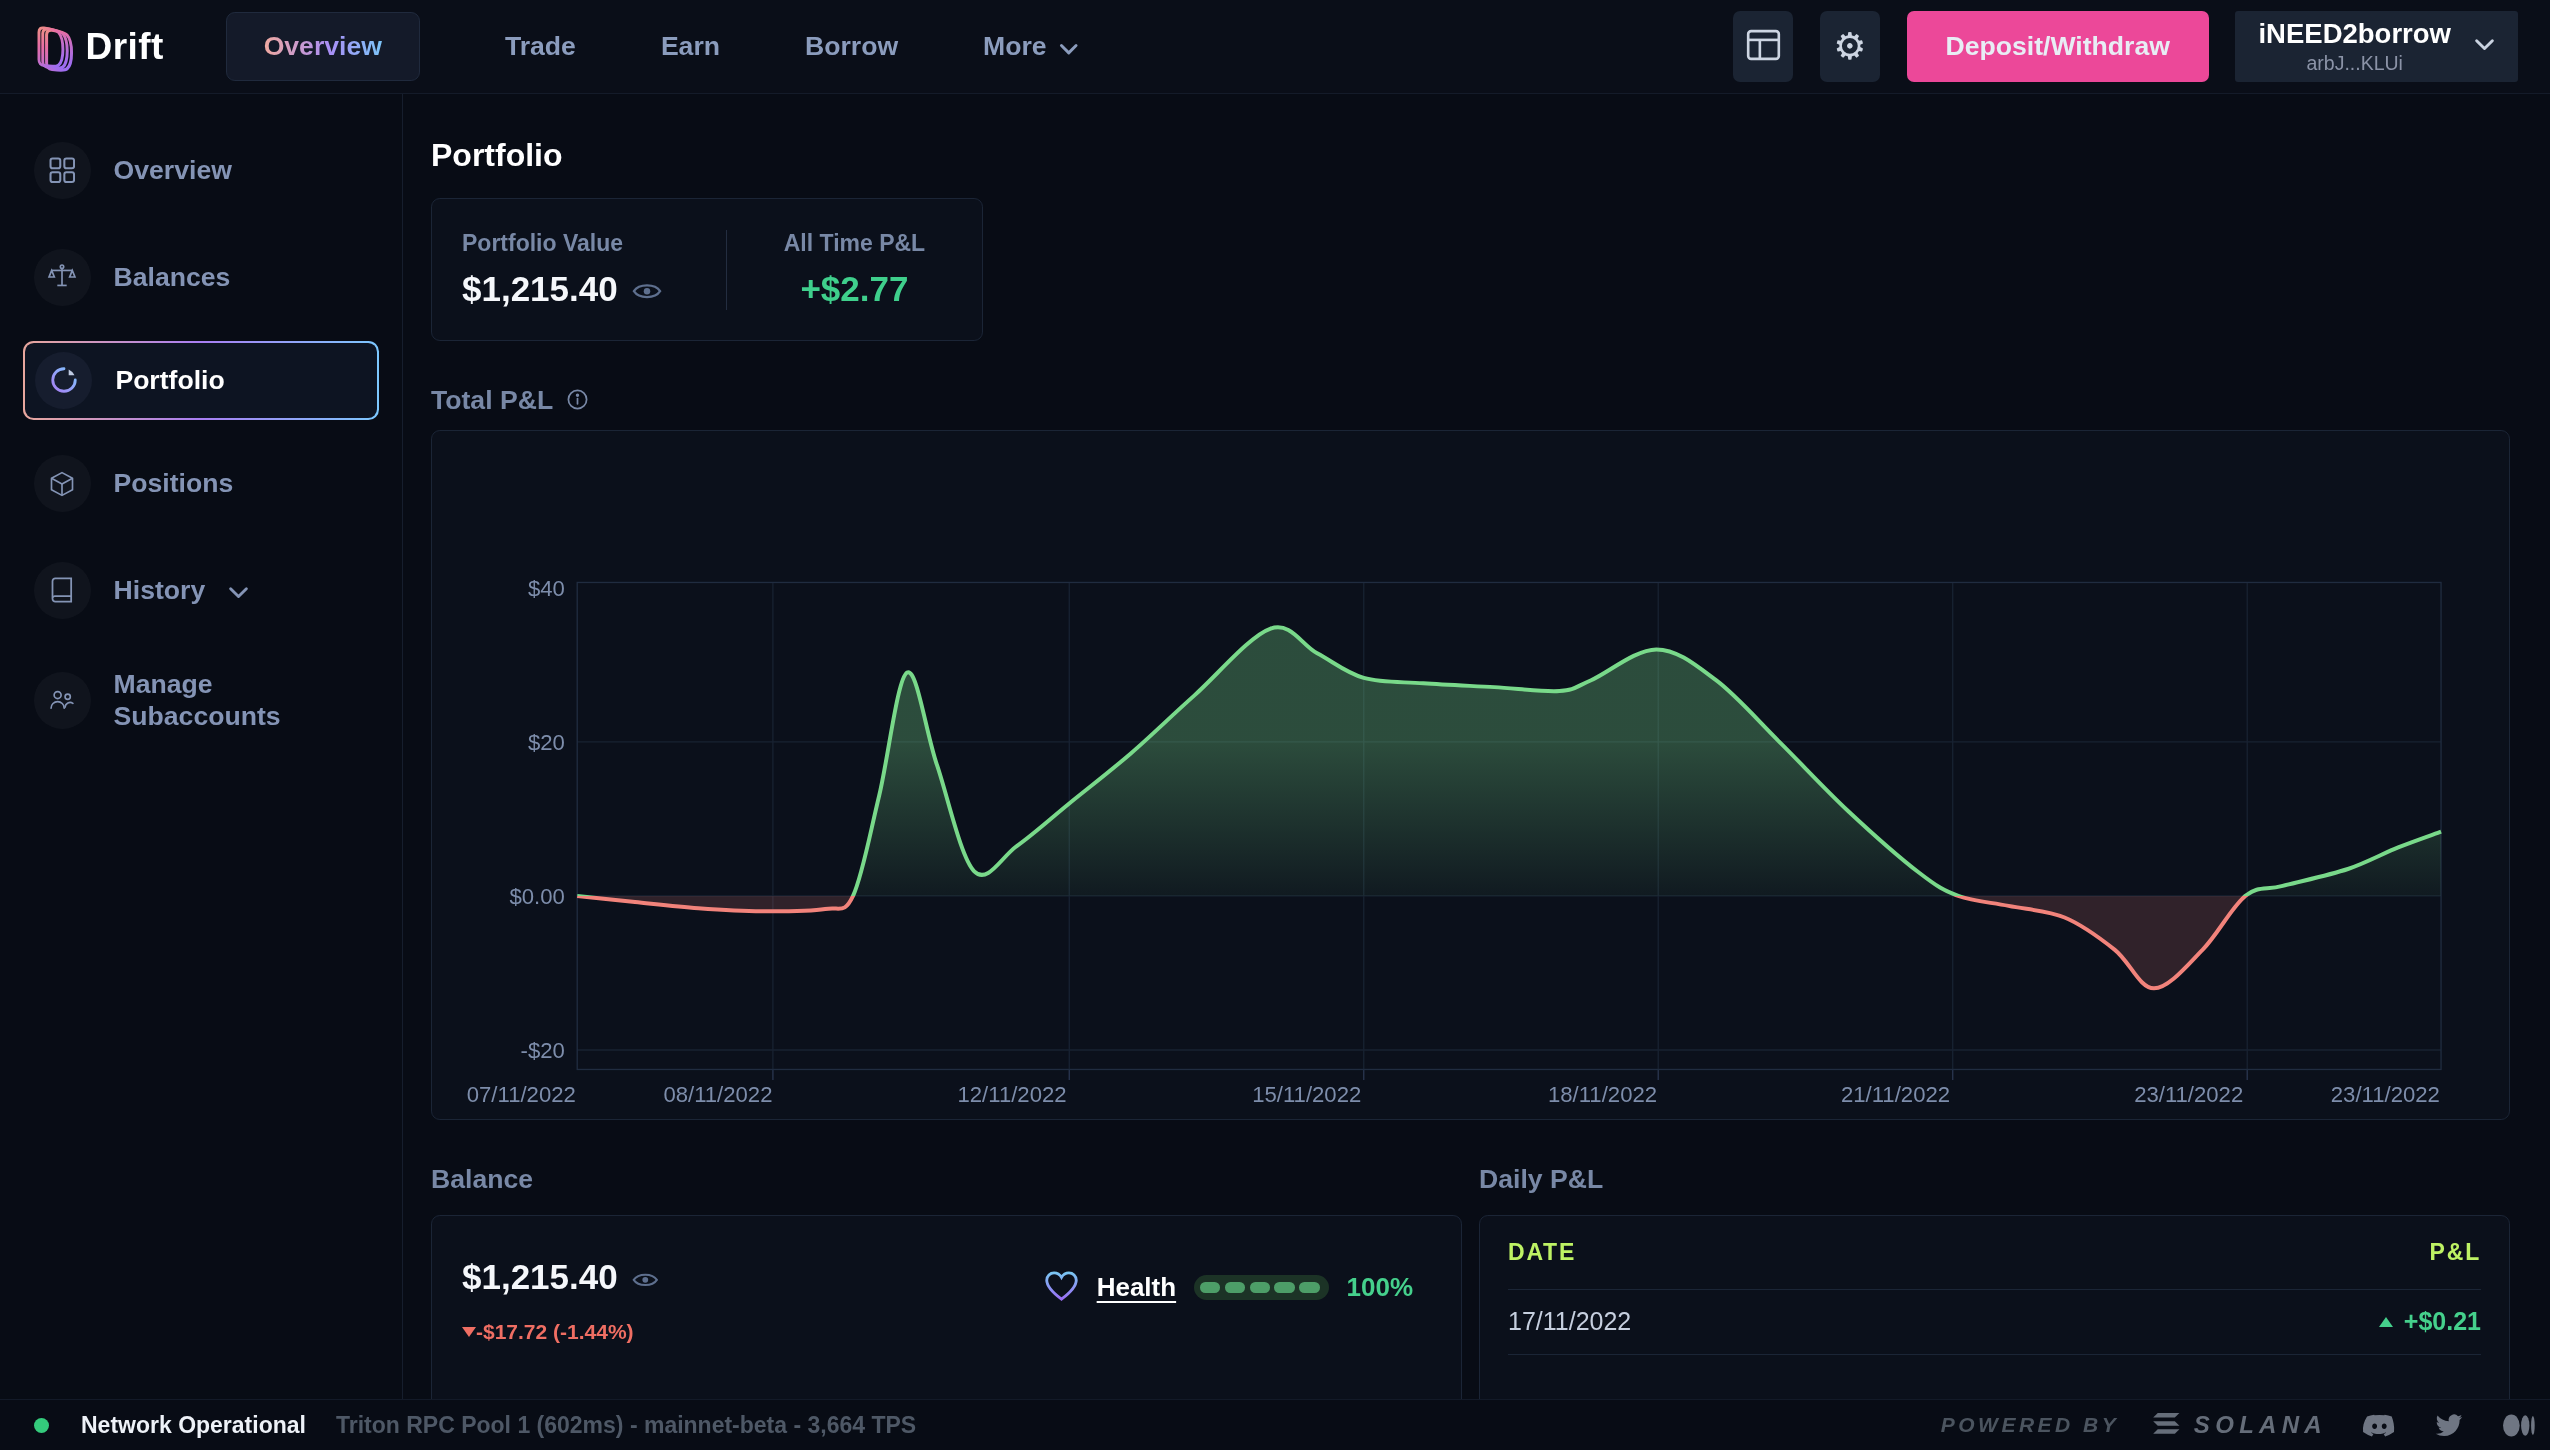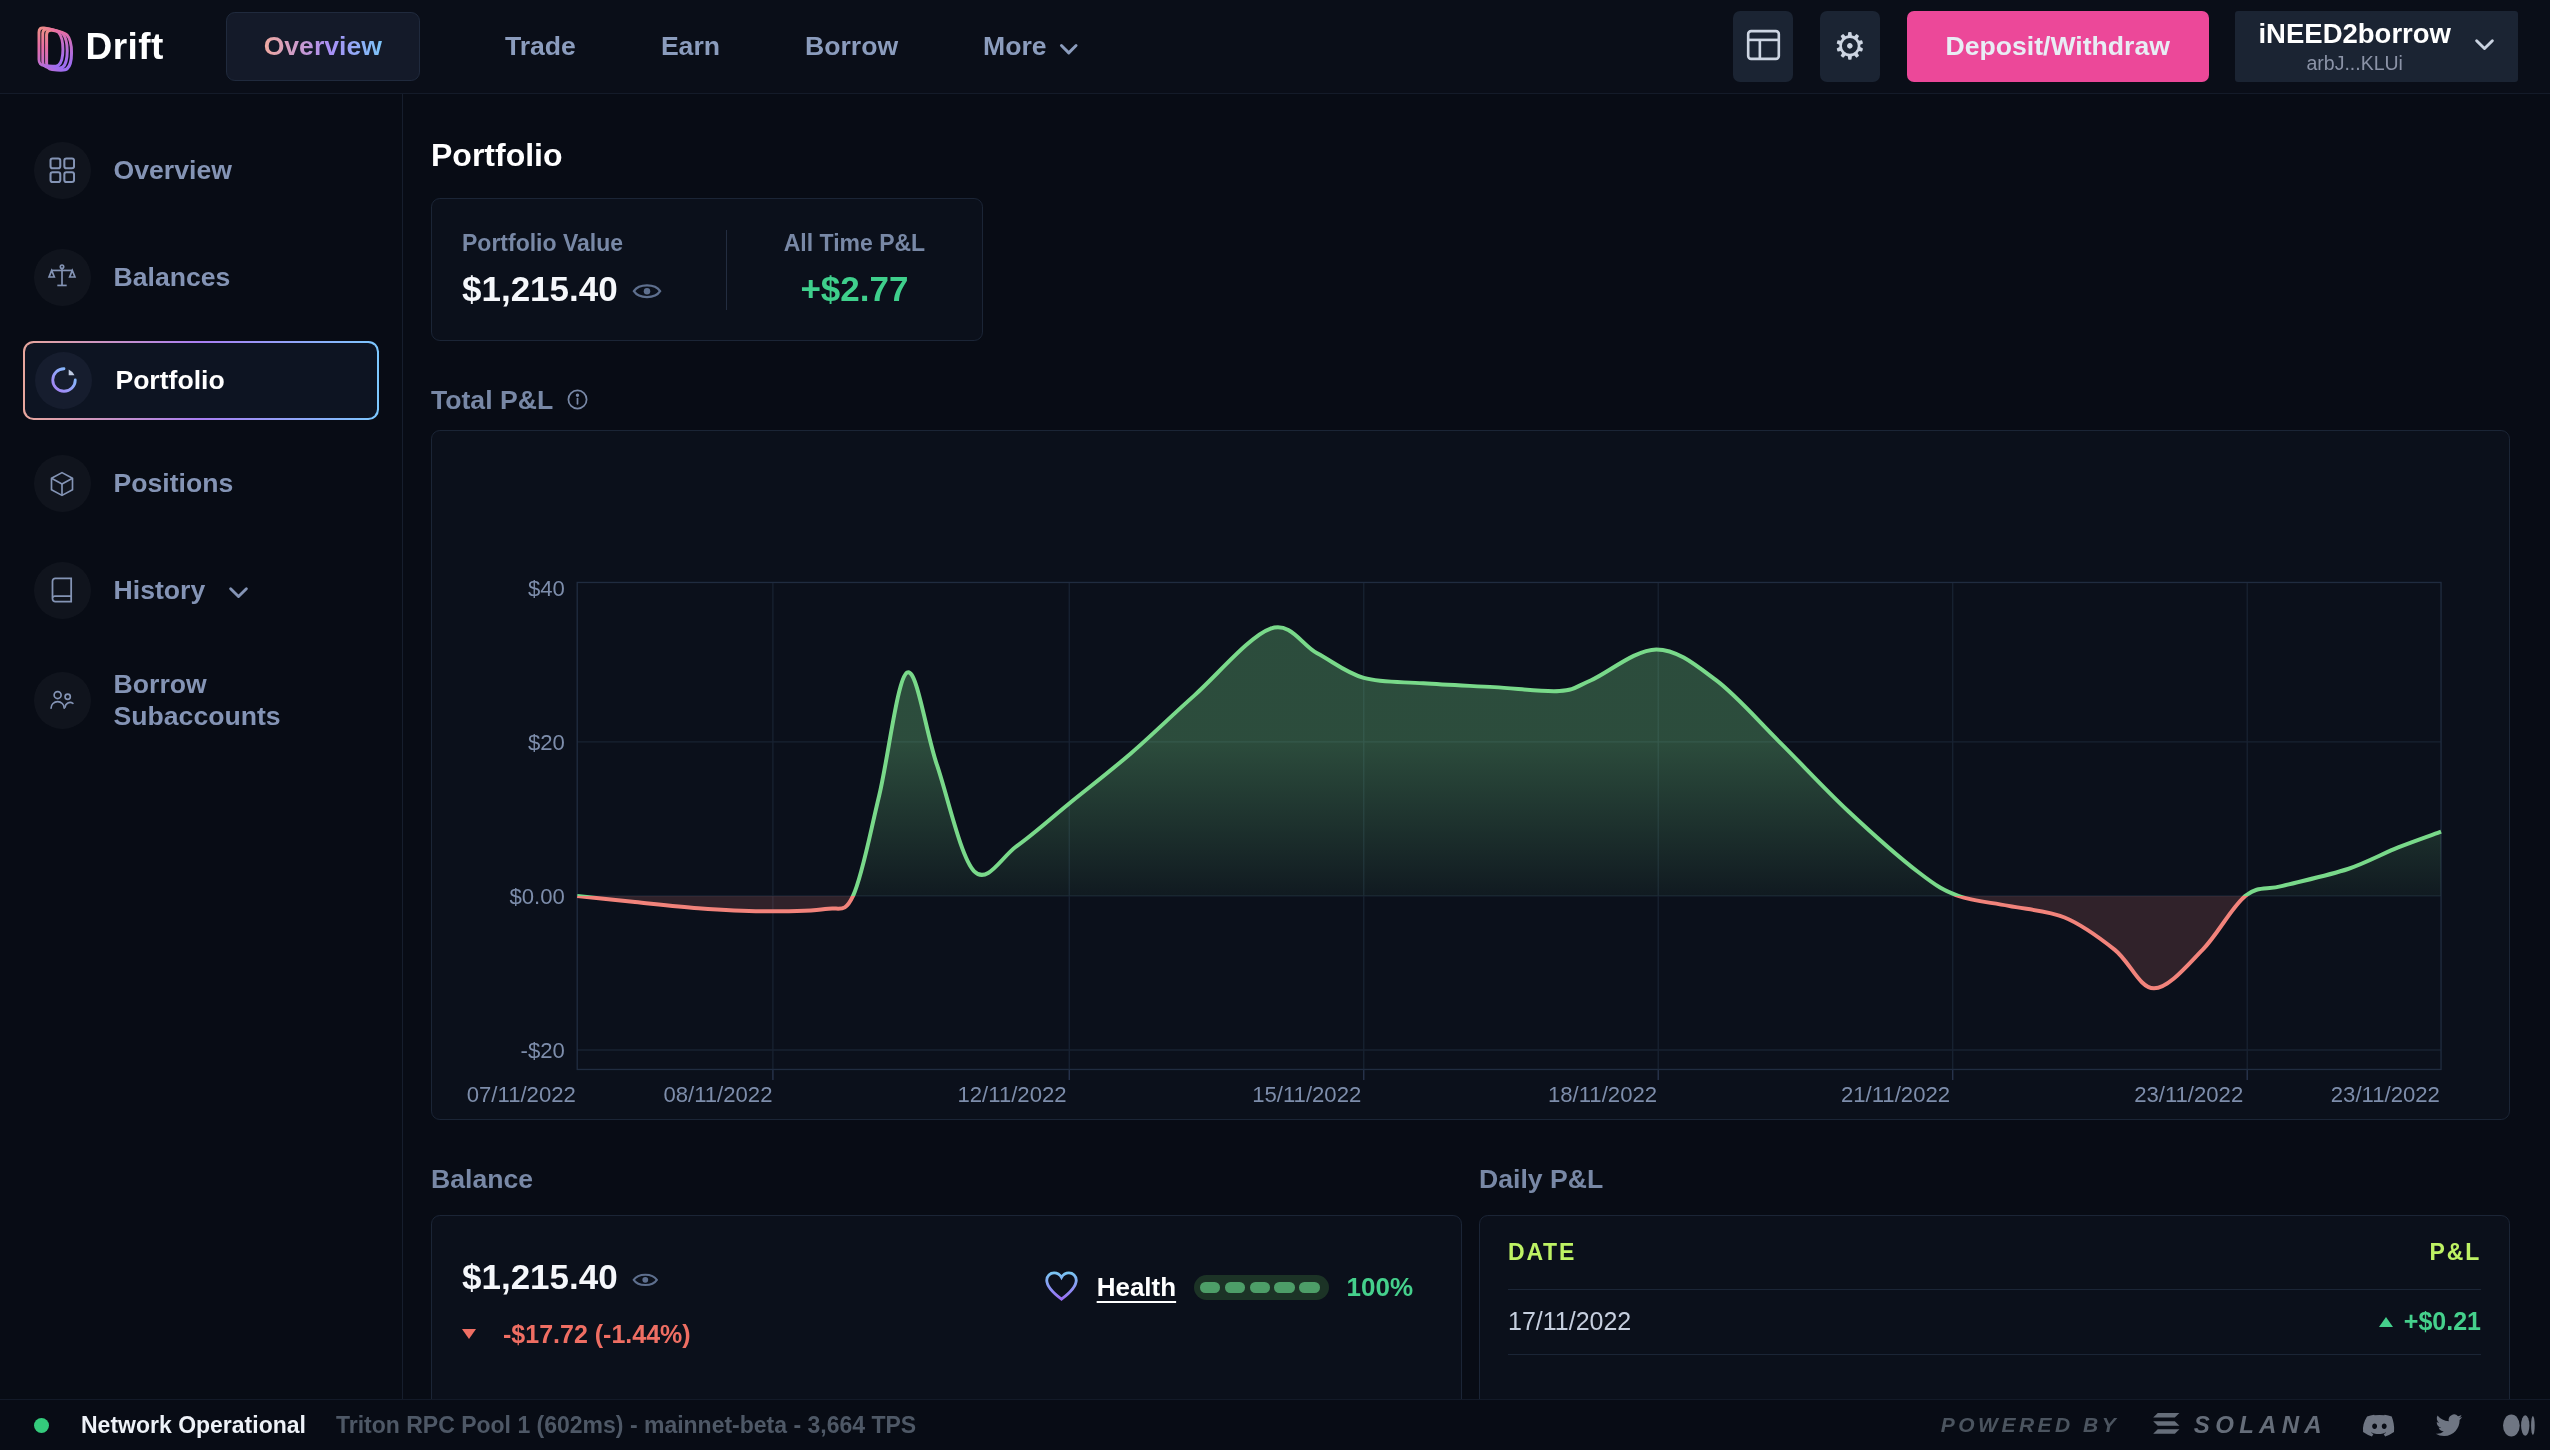--- a/index.html
+++ b/index.html
@@ -112,21 +112,21 @@
   .chart-svg text { font-family:"Liberation Sans","DejaVu Sans",sans-serif; }
   
   .bottom-grid { display:flex; gap:17px; }
   .bottom-col { flex:1; min-width:0; }
   .bottom-card {
     margin-top:19.5px; height:213px;
     background:#0b101b; border:0.9px solid #1b2536; border-radius:8.9px;
   }
   .balance-card { display:flex; padding:41px 48px 0 30px; }
   .balance-value { font-size:35px; font-weight:700; color:#f5f7fb; display:flex; align-items:center; gap:14px; }
-  .balance-change { margin-top:23px; font-size:25px; font-weight:600; color:#ef6e63; display:flex; align-items:center; gap:27px; }
+  .balance-change { margin-top:23px; font-size:21px; font-weight:600; color:#ef6e63; display:flex; align-items:center; gap:0; }
   .health-group { margin-left:auto; display:flex; align-items:center; gap:17.7px; padding-top:8.9px; height:53px; }
   .health-label { font-size:26px; font-weight:700; color:#ffffff; text-decoration:underline; text-underline-offset:5.3px; cursor:pointer; }
   .health-bar {
     width:135px; height:25px; background:#1c3326; border-radius:12.4px;
     display:flex; align-items:center; gap:4.4px; padding:0 6.2px;
   }
   .health-seg { width:20.4px; height:11.5px; border-radius:5.3px; background:#4d9e68; }
   .health-pct { font-size:26px; font-weight:700; color:#45d08c; }
   .daily-card { padding:0 28px; }
   .daily-head {
@@ -304,21 +304,21 @@
     </div>
     <div class="side-item">
       <span class="icon-circle">
         <svg width="28" height="26.6" viewBox="0 0 32 30" fill="none" stroke="currentColor" stroke-width="1.9" stroke-linecap="round">
           <circle cx="11" cy="9" r="4"></circle>
             <path d="M3.5 24 a7.5 7.5 0 0 1 15 0"></path>
           <circle cx="22.5" cy="11" r="3"></circle>
             <path d="M19.5 23 a5.8 5.8 0 0 1 9 -4.5"></path>
         </svg>
       </span>
-      <span class="side-label-2l" style="width:195px">Borrow Subaccounts</span>
+      <span class="side-label-2l" style="width:195px">Manage Subaccounts</span>
     </div>
   </aside>
 
   <main class="main">
     <h1 class="page-title">Portfolio</h1>
 
     <section class="summary-card">
       <div class="summary-cell-1">
         <div class="summary-label">Portfolio Value</div>
         <div class="summary-value">

